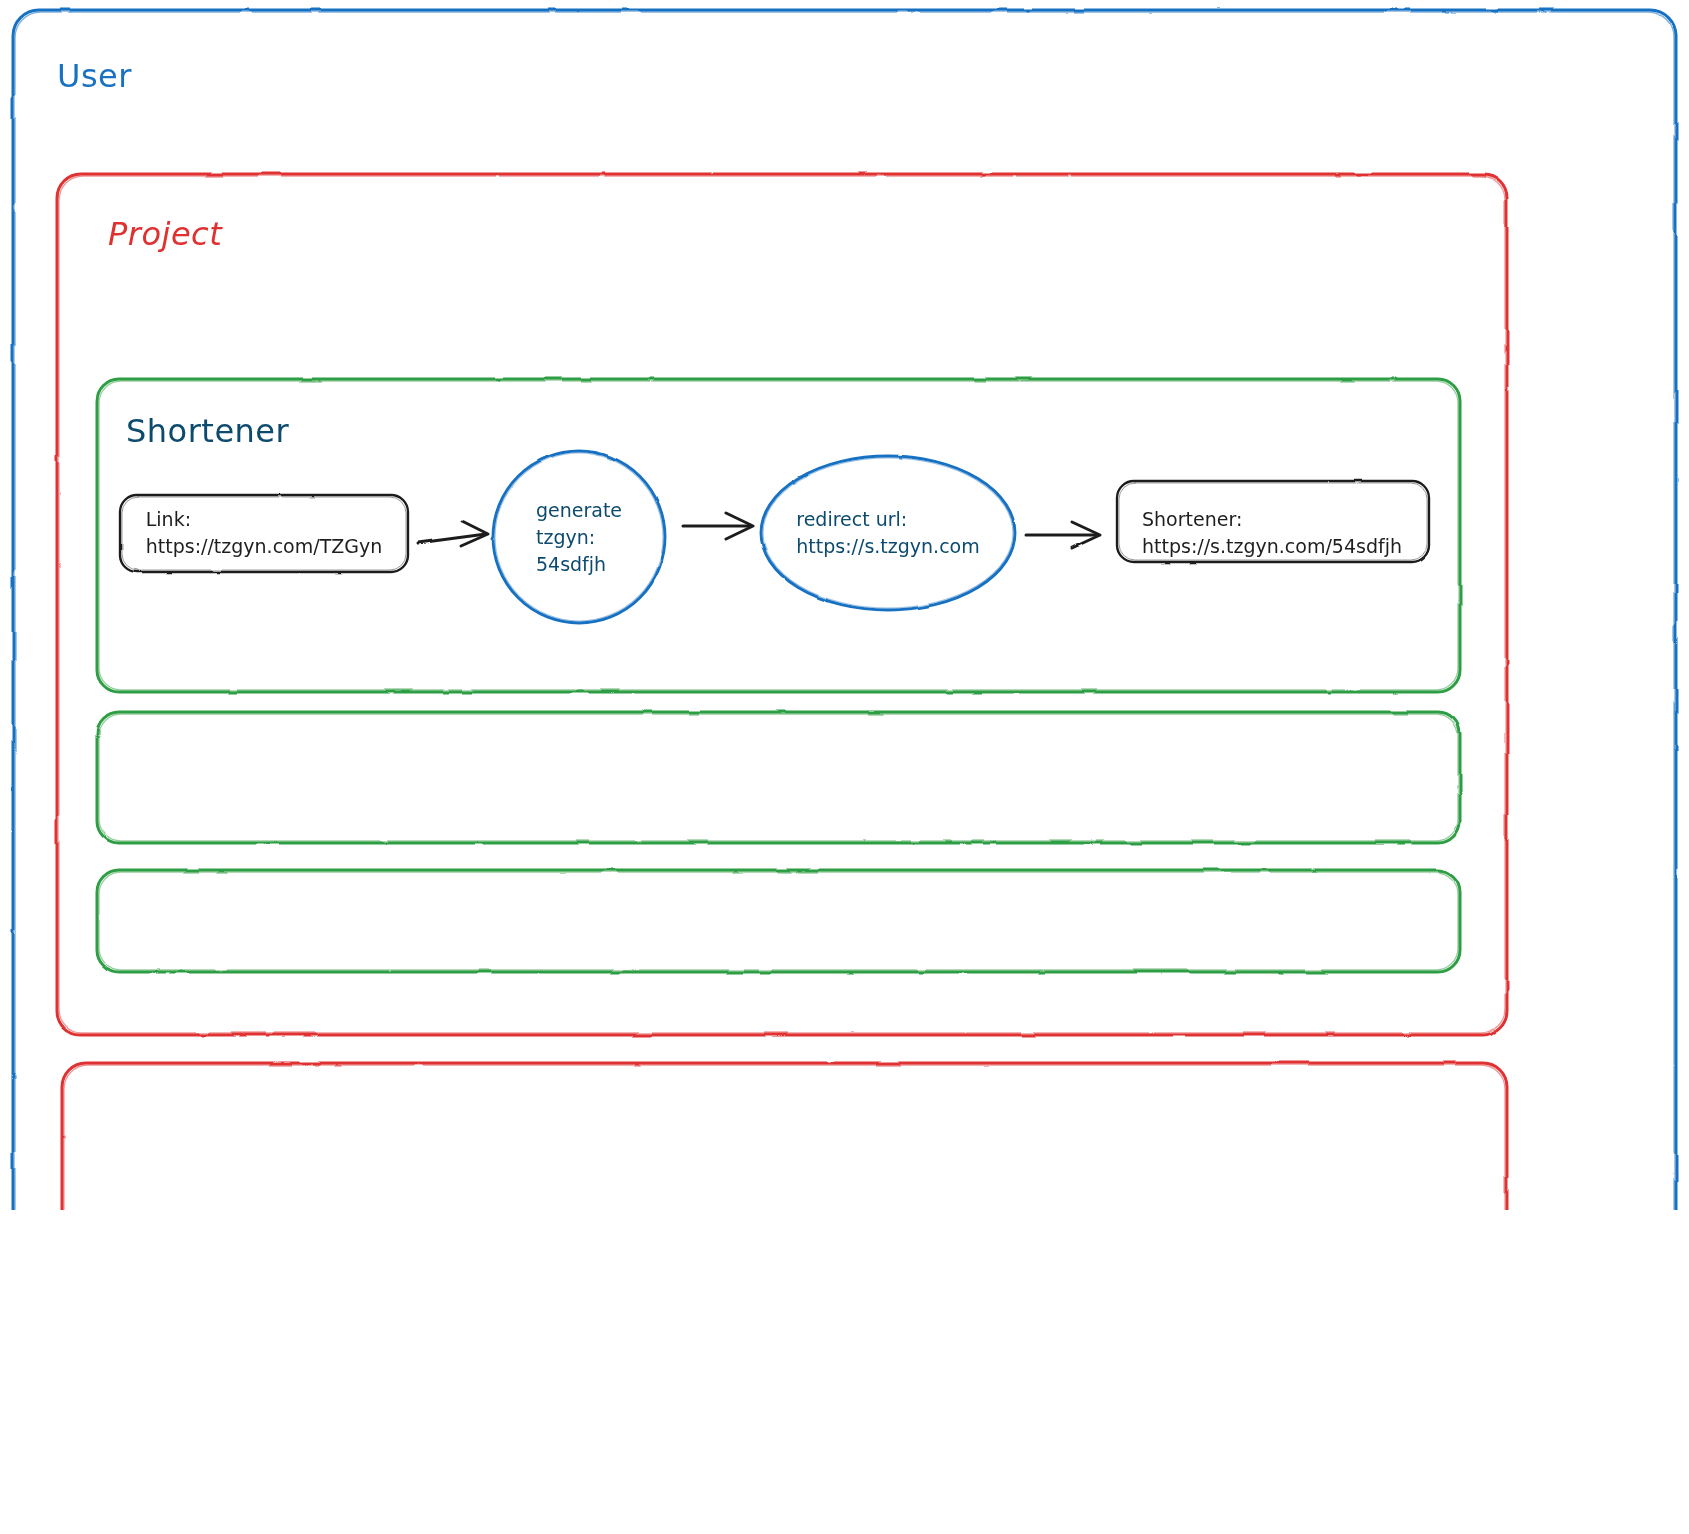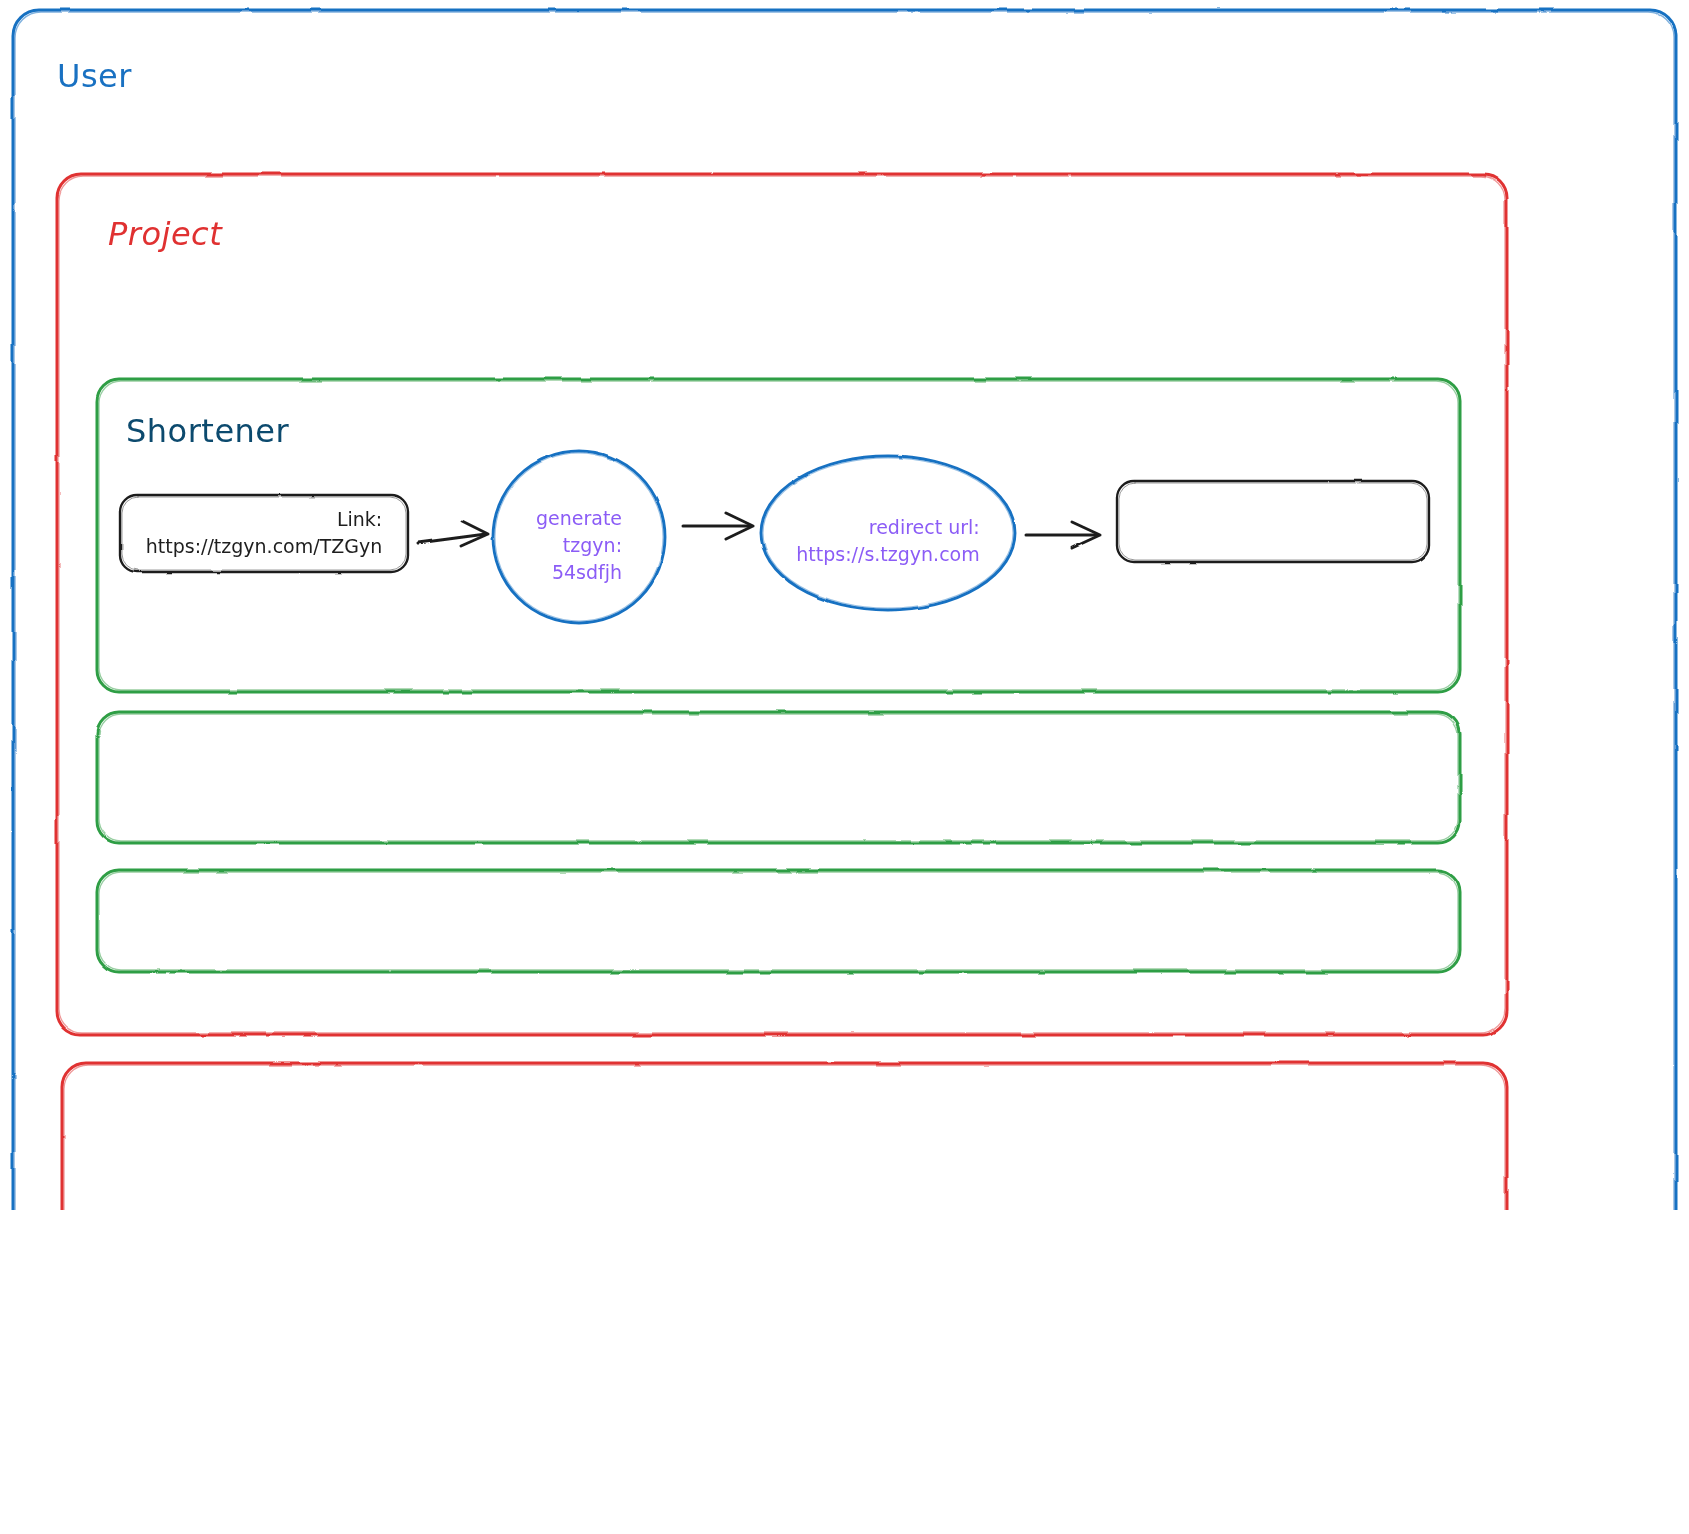--- a/index.html
+++ b/index.html
@@ -34,29 +34,29 @@
   .container-label {
     font-size: 32px;
     font-weight: 400;
   }
   .lbl-user   { left: 57px;  top: 57px;  color: #1971c2; }
   .lbl-project{ left: 108px; top: 215px; color: #e03131; font-style: italic; }
   .lbl-short  { left: 126px; top: 412px; color: #0c4a6e; }
 
   .node-text {
     position: absolute;
-    text-align: right;
+    text-align: left;
     line-height: 1.42;
     font-size: 19px;
     transform: translate(-50%, -50%);
     white-space: nowrap;
   }
   .node-text .line { display: block; }
   .node-black { color: #1e1e1e; }
-  .node-blue  { color: #8b5cf6; margin-top: 8px; }
+  .node-blue  { color: #0c4a6e; }
 
   .nt-link   { left: 264px;  top: 533px; }
   .nt-gen    { left: 579px;  top: 537px; }
   .nt-red    { left: 888px;  top: 533px; }
   .nt-short  { left: 1272px; top: 533px; }
 
   .hit {
     position: absolute;
     background: transparent;
   }
@@ -165,20 +165,24 @@
     <span class="line">generate</span>
     <span class="line">tzgyn:</span>
     <span class="line">54sdfjh</span>
   </div>
 
   <div class="node-text node-blue nt-red">
     <span class="line">redirect url:</span>
     <span class="line">https://s.tzgyn.com</span>
   </div>
 
+  <div class="node-text node-black nt-short">
+    <span class="line">Shortener:</span>
+    <span class="line">https://s.tzgyn.com/54sdfjh</span>
+  </div>
 
   <div class="hit" style="left:120px;top:495px;width:288px;height:77px;"></div>
   <div class="hit" style="left:493px;top:451px;width:172px;height:172px;border-radius:50%;"></div>
   <div class="hit" style="left:761px;top:456px;width:254px;height:154px;border-radius:50%;"></div>
   <div class="hit" style="left:1117px;top:481px;width:312px;height:81px;"></div>
 
   <div class="hit" style="left:97px;top:712px;width:1363px;height:131px;"></div>
   <div class="hit" style="left:97px;top:870px;width:1363px;height:102px;"></div>
   <div class="hit" style="left:62px;top:1063px;width:1445px;height:283px;"></div>
 

